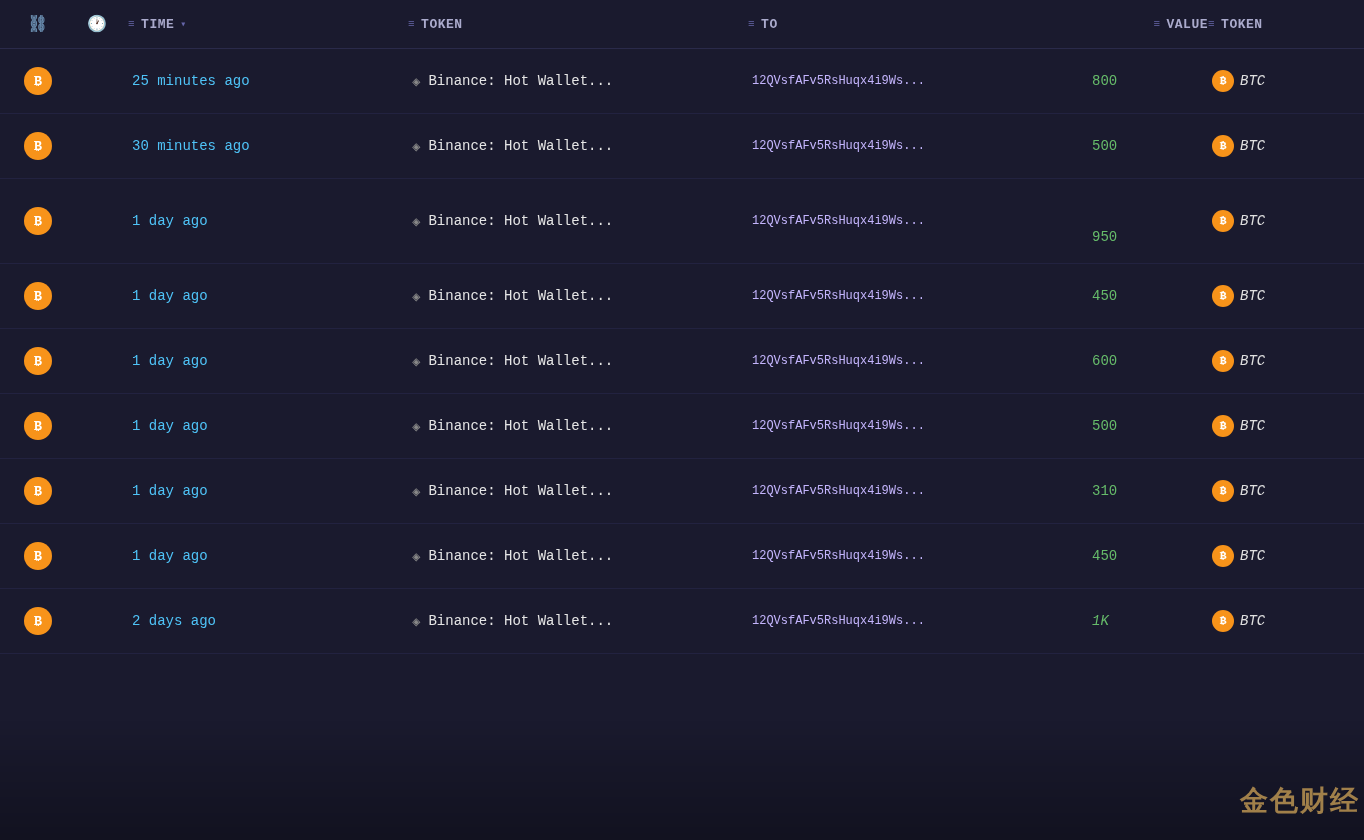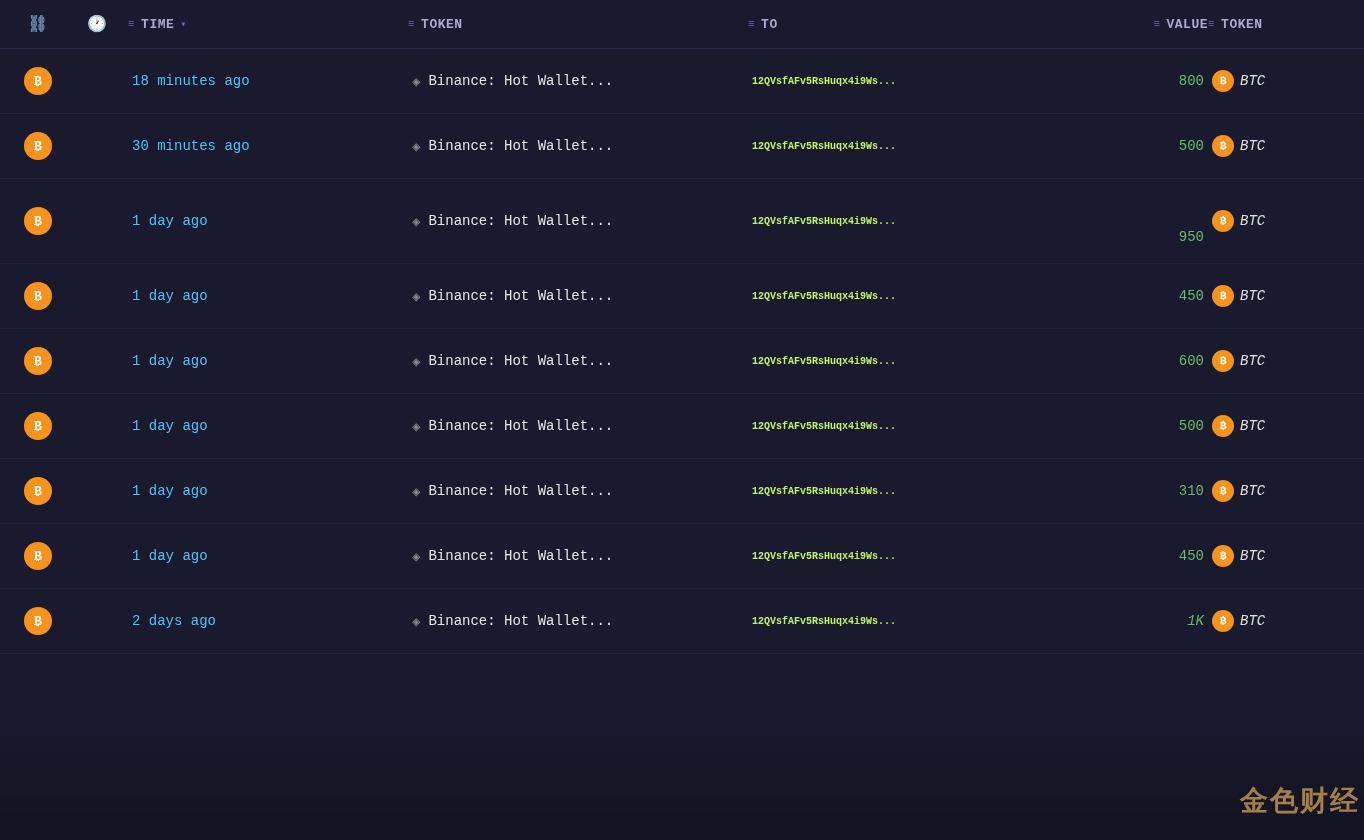--- a/index.html
+++ b/index.html
@@ -103,32 +103,31 @@
 
     .from-text {
       color: #e5e5e5;
       font-size: 14px;
       white-space: nowrap;
       overflow: hidden;
       text-overflow: ellipsis;
     }
 
     .to-text {
-      color: #bef264;
-      font-size: 10px;
+      color: #c4b5fd;
+      font-size: 12px;
       white-space: nowrap;
       overflow: hidden;
       text-overflow: ellipsis;
-      font-weight: bold;
     }
 
     .value-text {
       color: #66bb6a;
       font-size: 14px;
-      text-align: right;
+      text-align: left;
       width: 100%;
       justify-content: flex-end;
     }
 
     .token-cell {
       display: flex;
       align-items: center;
       gap: 6px;
     }
 
@@ -214,21 +213,21 @@
   <div id="rows-container">
       <div class="table-row">
 
     <div class="cell icon-col">
       <div class="btc-icon">₿</div>
     </div>
 
     <div class="cell"></div>
 
     <div class="cell">
-      <span class="time-text">18 minutes ago</span>
+      <span class="time-text">25 minutes ago</span>
     </div>
 
     <div class="cell from-cell">
       <span class="exchange-icon">◈</span>
       <span class="from-text">Binance: Hot Wallet...</span>
     </div>
 
     <div class="cell">
       <span class="to-text">12QVsfAFv5RsHuqx4i9Ws...</span>
     </div>

